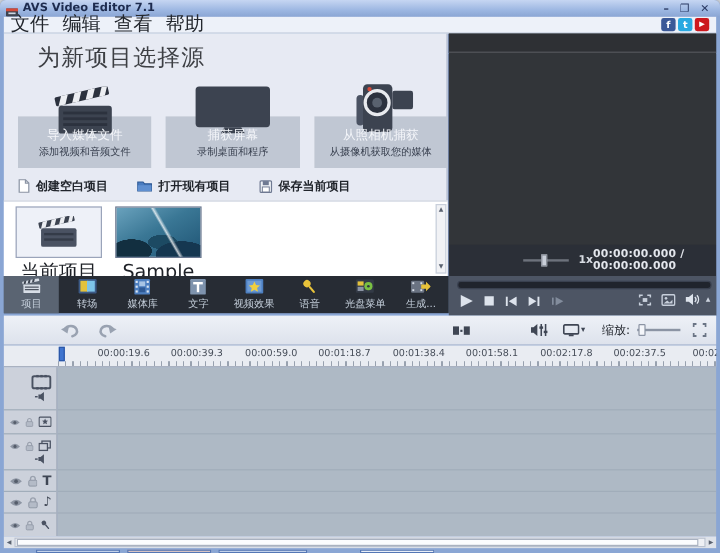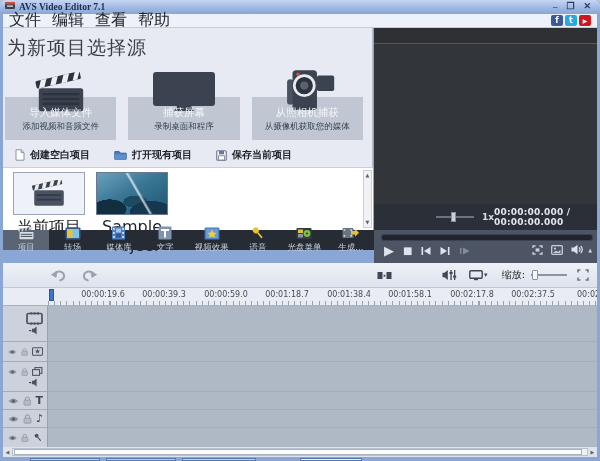--- a/index.html
+++ b/index.html
@@ -6,39 +6,39 @@
   html,body { background:#d7dde6; }
   body { font-family:"DejaVu Sans", sans-serif; }
   #window{
     position:relative; width:600px; height:461px; overflow:hidden;
     background:#8aa6d4; border-radius:5px 5px 0 0;
     box-shadow:0 0 4px rgba(0,0,0,.4);
   }
   
   .titlebar{ position:absolute; left:0; top:0; width:600px; height:14px;
     background:linear-gradient(#c6d6f2,#9db7e2 60%,#8aa6d4);
-    display:flex; align-items:flex-start; padding:0 5px;font-family:Liberation Serif, serif; }
+    display:flex; align-items:flex-end; padding:0 5px; }
   .titlebar .app-ico{ width:10px; height:9px; margin-right:4px; }
   .titlebar .title{ font-size:9.5px; font-weight:bold; color:#1d2b4e; flex:1; line-height:14px;}
   .win-btns{ display:flex; gap:9px; padding-right:4px;}
   .win-btns span{ font-size:9px; color:#2a3a63; font-weight:bold; line-height:12px; cursor:default;}
   
   .menubar{ position:absolute; left:3px; top:14px; width:594px; height:14px;
     background:#edf1f9; border-bottom:1px solid #c4ccdc; display:flex; align-items:center; padding:0 6px;}
   .menubar .mi{ font-size:16px; color:#23272e; margin-right:11px; cursor:default;}
   .socials{ margin-left:auto; display:flex; gap:2px; }
   .soc{ width:12px; height:11px; border-radius:2px; color:#fff; font-size:8px; font-weight:bold;
     display:flex; align-items:center; justify-content:center; line-height:1;}
   .soc.fb{ background:#3b5998;} .soc.tw{ background:#29a9e1;} .soc.yt{ background:#cc181e; font-size:6px;}
   
   .startpanel{ position:absolute; left:3px; top:28px; width:370px; height:202px;
     background:#e7eaf3; border-right:1px solid #b3bccf; }
   .heading{ font-family:Liberation Sans, sans-serif; font-size:19px; color:#3d3f44; letter-spacing:1px;
-    padding:7px 0 0 4px; }
-  .options{ position:absolute; left:2px; top:34px; width:358px; height:78px; display:flex; gap:12px; }
+    padding:7px 0 0 28px; }
+  .options{ position:absolute; left:12px; top:34px; width:358px; height:78px; display:flex; gap:12px; }
   .opt{ position:relative; width:112px; height:78px; cursor:pointer;}
   .opt .band{ position:absolute; left:0; bottom:0; width:100%; height:43px; background:#c0c7d3; }
   .opt .ico{ position:absolute; left:0; top:0; width:100%; height:52px; display:flex; align-items:flex-end; justify-content:center;}
   .opt .t{ position:absolute; left:0; bottom:20px; width:100%; text-align:center; font-size:10.5px; color:#f4f6fa;}
   .opt .s{ position:absolute; left:0; bottom:7px; width:100%; text-align:center; font-size:8.5px; color:#363e4d;}
   .links{ position:absolute; left:12px; top:120px; display:flex; gap:24px; align-items:center;}
   .lnk{ display:flex; align-items:center; gap:5px; cursor:pointer;}
   .lnk span{ font-size:10px; font-weight:bold; color:#20242b;}
   .projstrip{ position:absolute; left:0; top:139px; width:370px; height:63px; background:#ffffff; border-top:1px solid #c9cfdd;}
   .proj{ position:absolute; top:4px; width:72px; cursor:pointer;}
@@ -63,21 +63,21 @@
   .preview{ position:absolute; left:374px; top:28px; width:223px; height:202px; background:#323539;}
   .pv-top{ position:absolute; left:0; top:0; width:100%; height:16px; background:#2e3034; border-bottom:1px solid #55585d;}
   .pv-screen{ position:absolute; left:0; top:17px; width:100%; height:159px; background:#323539;}
   .pv-bar{ position:absolute; left:0; bottom:0; width:100%; height:26px; background:#2b2f37; display:flex; align-items:center;}
   .pv-speed{ display:flex; align-items:center; margin-left:62px;}
   .pv-slider{ position:relative; width:38px; height:2px; background:#6d727c;}
   .pv-slider .th{ position:absolute; left:15px; top:-4px; width:5px; height:10px; background:#c9ced8; border:1px solid #8a9099;}
   .pv-x{ font-size:9px; color:#d9dde4; margin-left:8px; font-weight:bold;}
   .pv-tc{ margin-left:auto; margin-right:5px; font-size:9px; color:#e3e6ec; font-weight:bold; letter-spacing:.2px;}
   
-  .tabrow{ position:absolute; left:3px; top:230px; width:371px; height:20px; background:#272c34; display:flex;}
+  .tabrow{ position:absolute; left:3px; top:230px; width:371px; height:31px; background:#272c34; display:flex;}
   .tab{ flex:1; display:flex; flex-direction:column; align-items:center; justify-content:center; gap:2px; cursor:pointer;}
   .tab.sel{ background:#5a6472;}
   .tab .tlbl{ font-size:8.5px; color:#c3cdd9; white-space:nowrap;}
   .tab .tico{ height:15px; display:flex; align-items:center;}
   .transport{ position:absolute; left:374px; top:230px; width:226px; height:33px; background:#4d5564;}
   .seek{ position:absolute; left:7px; top:4px; right:7px; height:7px; background:#20242d; border:1px solid #3a4150; border-radius:3px; cursor:pointer;}
   .tbtns{ position:absolute; left:10px; top:14px; display:flex; align-items:center; gap:9px;}
   .tbtns .g{ color:#dde3ec; font-size:11px; line-height:14px; cursor:pointer;}
   .tbtns .g.stop{ font-size:10px;}
   .tools{ position:absolute; right:8px; top:14px; display:flex; align-items:center; gap:8px;}

